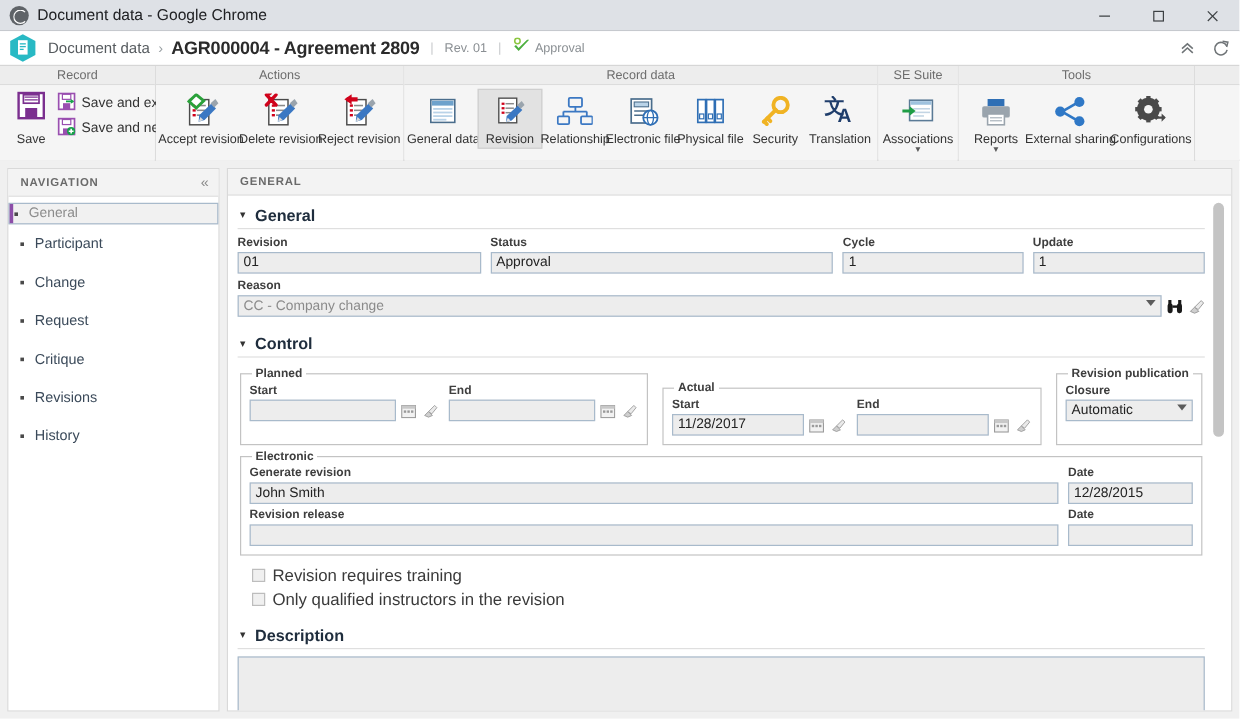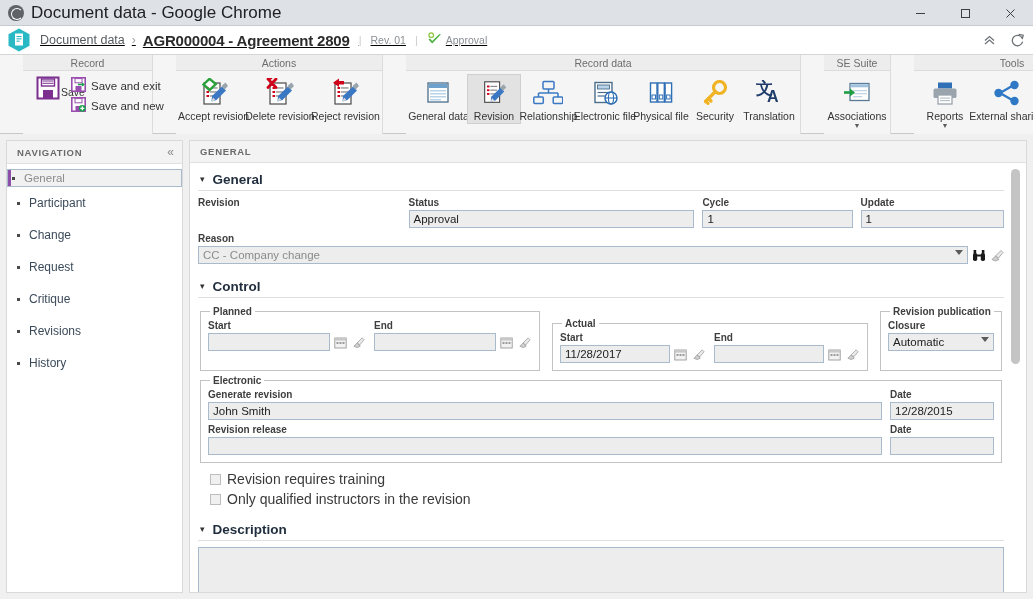--- a/index.html
+++ b/index.html
@@ -30,21 +30,21 @@
   }
   .tb-favicon::after {
     content: "";
     position: absolute; left: 3px; top: 3px;
     width: 10px; height: 10px;
     border-radius: 50%;
     border: 1.5px solid #ffffff;
     border-right-color: transparent;
   }
   .tb-title {
-    font-size: 17px;
+    font-size: 13px;
     color: #202124;
     white-space: nowrap;
     text-align: right;
   }
   .tb-controls {
     position: absolute; right: 0; top: 0;
     height: 26px; display: flex;
   }
   .tb-btn {
     width: 45px; height: 26px;
@@ -55,21 +55,20 @@
 
   
   .apphead {
     height: 29px;
     background: #ffffff;
     display: flex;
     align-items: center;
     border-bottom: 1px solid #d6d6d6;
     padding: 0 10px 0 8px;
     position: relative;
-    text-decoration: underline;
   }
   .hexicon {
     width: 22px; height: 24px; flex: none;
     margin-right: 10px;
     position: relative;
   }
   .hexicon svg { display:block; }
   .bc-root {
     font-size: 12.5px; color: #555a5e;
   }
@@ -95,21 +94,20 @@
     background: #f5f5f5;
     border-bottom: 1px solid #c8c8c8;
     display: flex;
     height: 79px;
   }
   .rgroup {
     display: flex;
     flex-direction: column;
     border-right: 1px solid #dcdcdc;
     height: 79px;
-    margin-left: 23px;
   }
   .rgroup:last-child { border-right: none; }
   .rg-title {
     font-size: 10.5px; color: #6d6d6d;
     text-align: center;
     padding: 2px 0 1px 0;
     background: #ededed;
     border-bottom: 1px solid #dcdcdc;
     height: 16px;
     line-height: 13px;
@@ -130,21 +128,21 @@
   .rbtn .rl {
     font-size: 10.5px; color: #333; margin-top: 2px; text-align:center;
     line-height: 11px; white-space: nowrap;
   }
   .rbtn.active { background: #e2e2e2; border: 1px solid #cfcfcf; padding: 2px 4px 1px 4px; }
   .caret-dn { font-size: 7px; color: #5a5a5a; line-height: 6px; margin-top:1px; }
 
   
   .savegrp { display: flex; align-items: flex-start; padding-top: 2px; }
   .savebig {
-    display:flex; flex-direction:row; align-items:center;
+    display:flex; flex-direction:column; align-items:center;
     padding: 2px 8px 0 8px; min-width: 44px; justify-content: space-between;
   }
   .savebig .rl { font-size: 10.5px; color:#333; margin-top:4px; }
   .savesmalls { display:flex; flex-direction:column; padding-top: 4px; gap:3px; }
   .savesmall { display:flex; align-items:center; gap:5px; }
   .savesmall span { font-size: 11.5px; color: #333; white-space: nowrap; }
 
   
   .body {
     display: flex;
@@ -707,20 +705,21 @@
     <div class="scrollarea">
 
       <div class="sect-head">
         <span class="sect-caret">▾</span>
         <span class="sect-title">General</span>
       </div>
 
       <div class="row">
         <div class="fld" style="width:209px">
           <label>Revision</label>
+          <div class="inp">01</div>
         </div>
         <div class="fld" style="width:295px">
           <label>Status</label>
           <div class="inp">Approval</div>
         </div>
         <div class="fld" style="width:155px">
           <label>Cycle</label>
           <div class="inp">1</div>
         </div>
         <div class="fld" style="width:148px">

